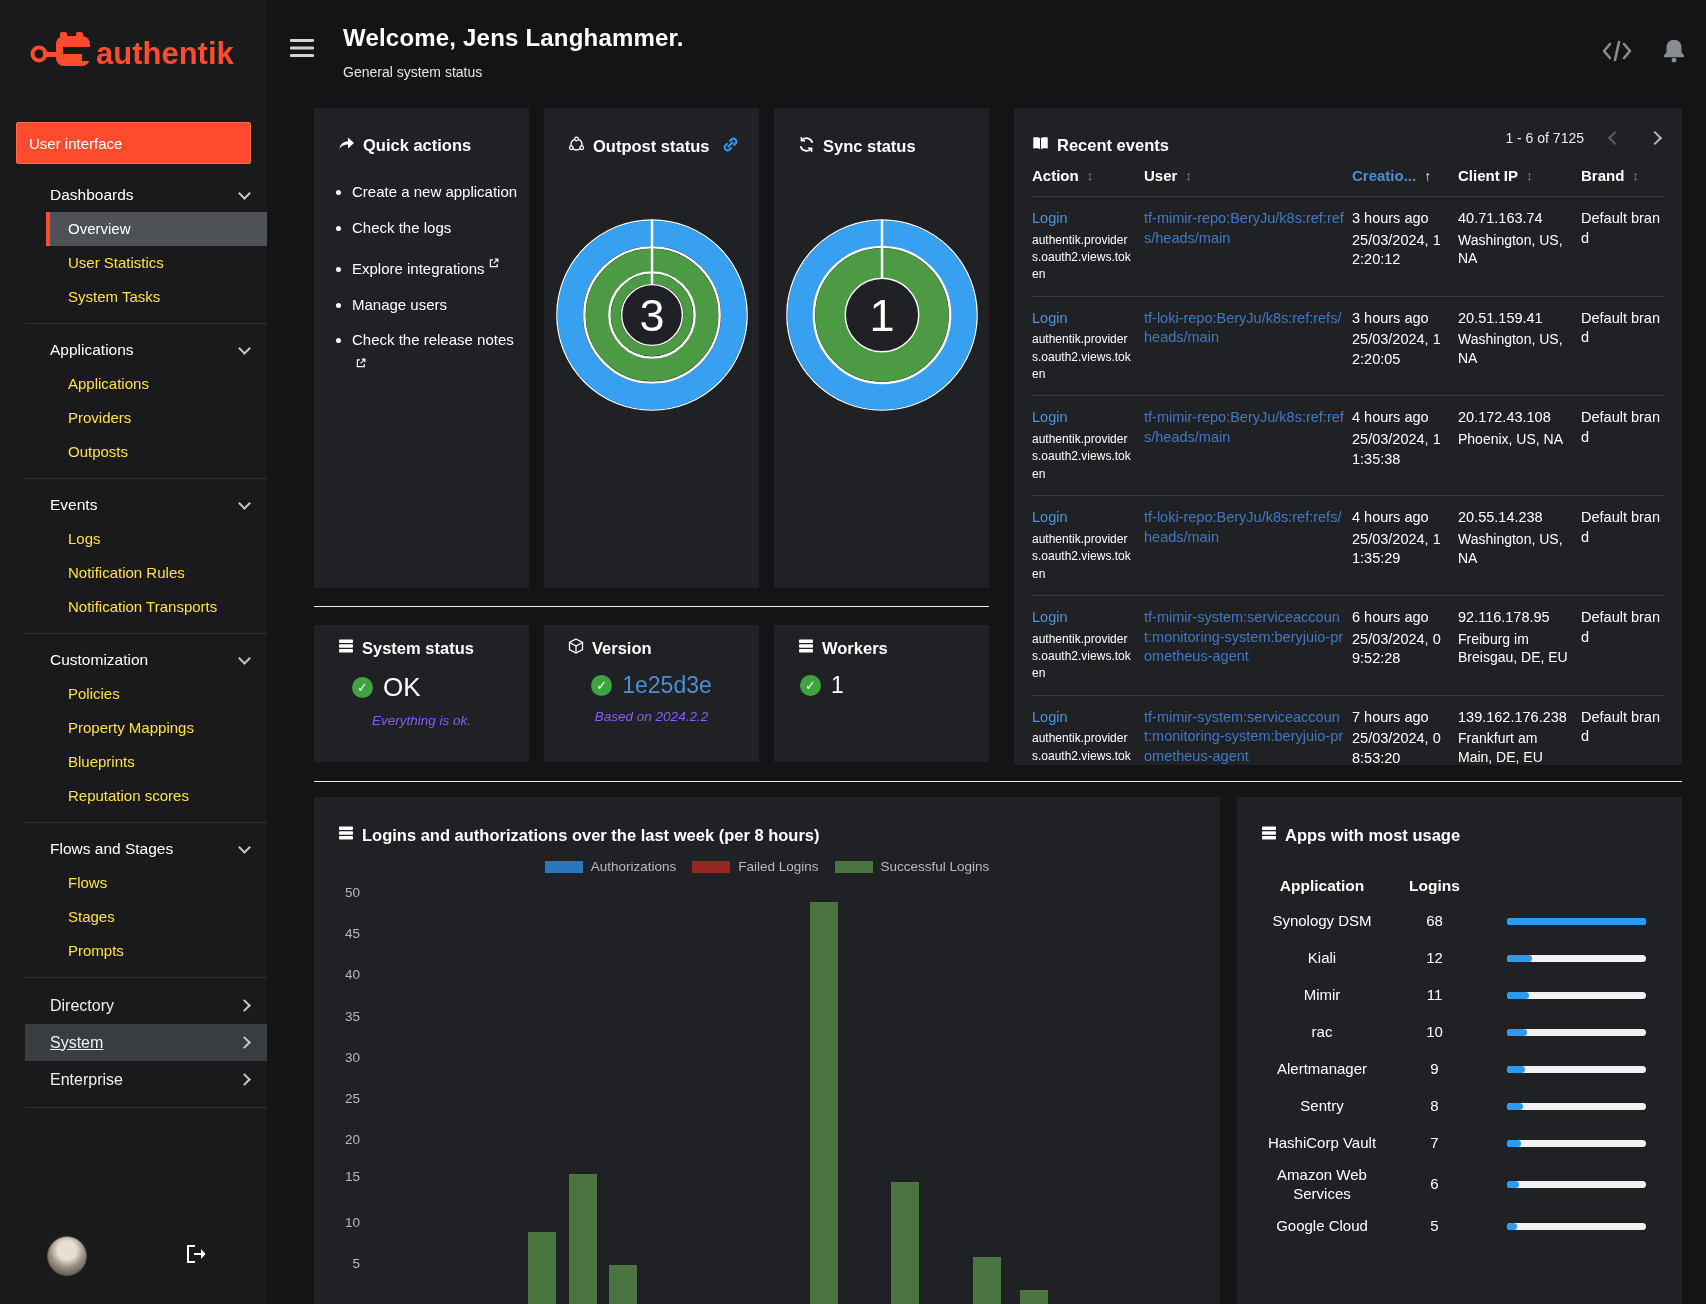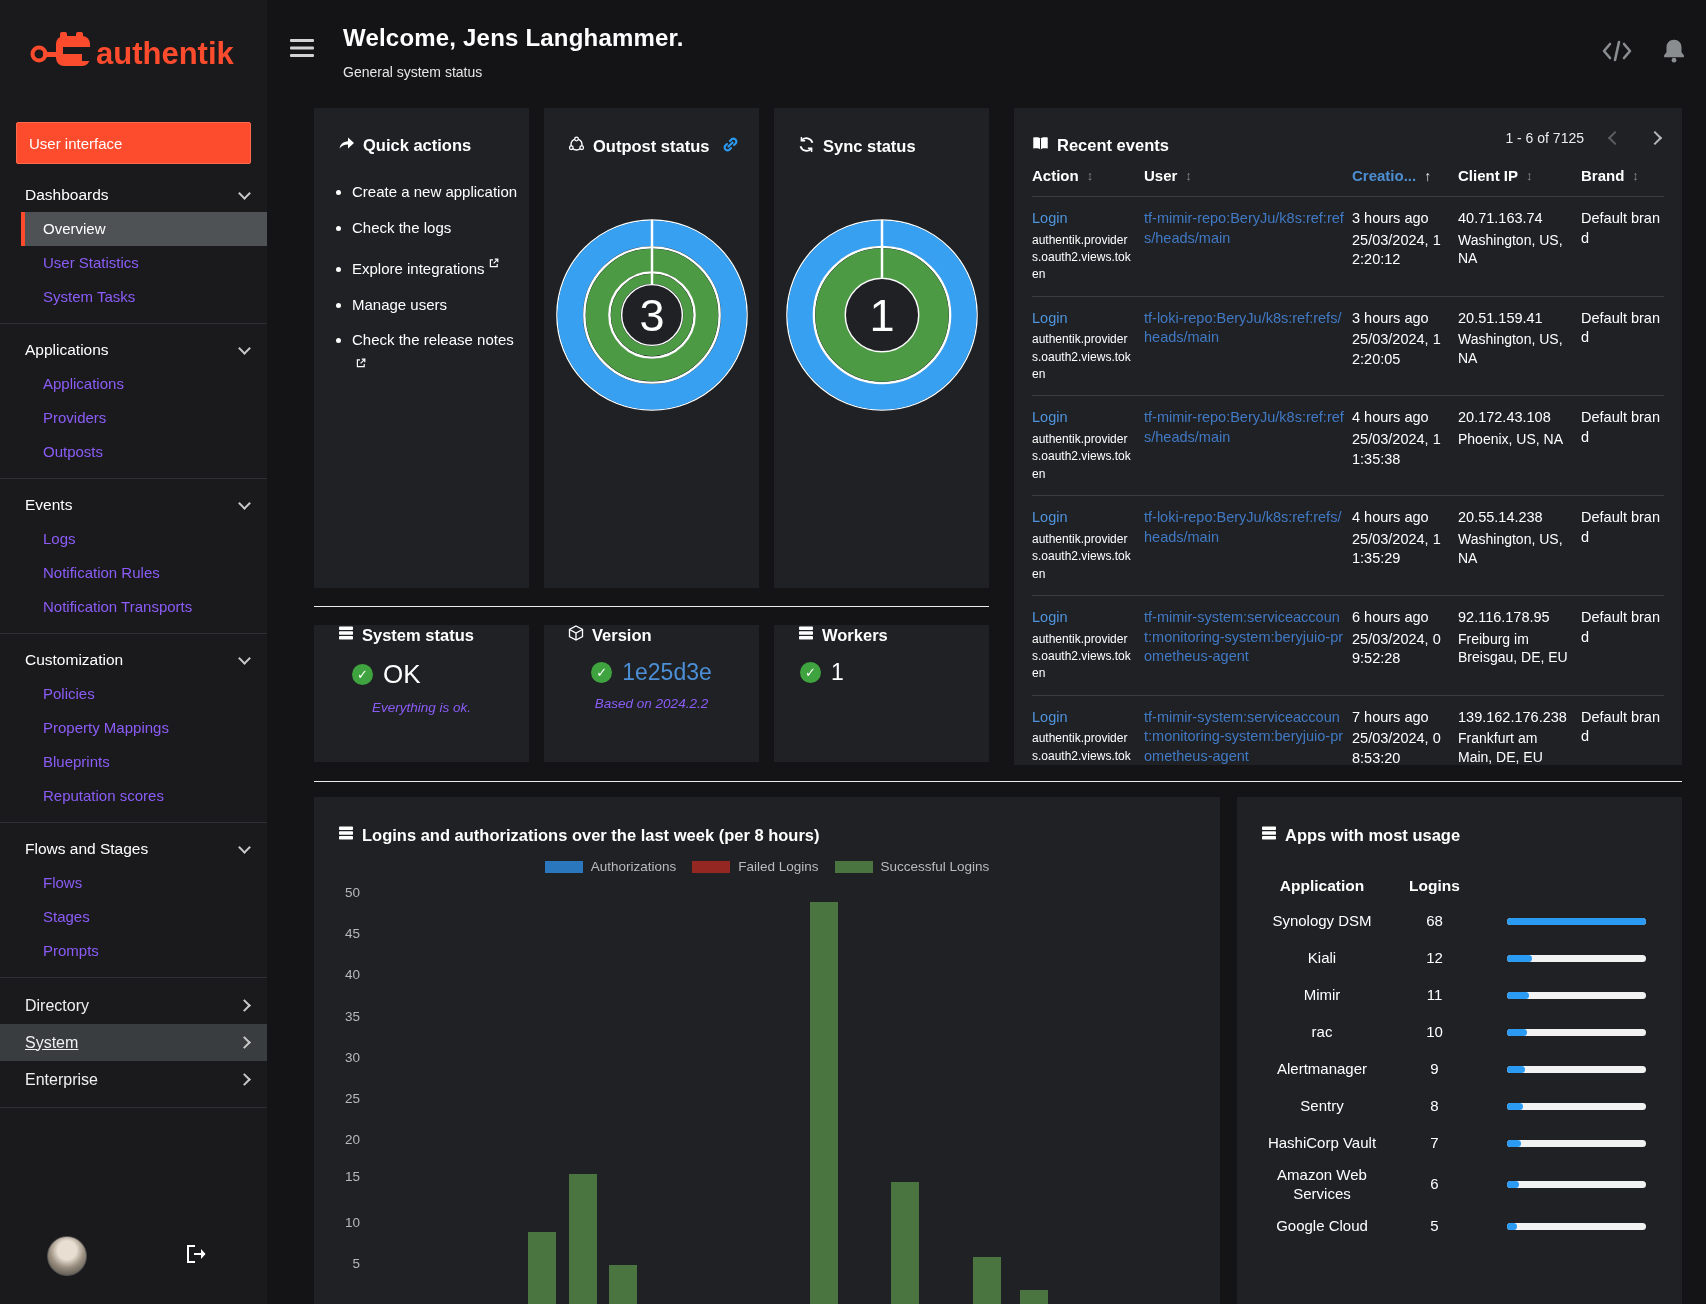--- a/index.html
+++ b/index.html
@@ -3,23 +3,23 @@
 <meta charset="utf-8">
 <style>
   html,body{margin:0;padding:0;width:1706px;height:1304px;overflow:hidden;background:#141416;
     font-family:"Liberation Sans","DejaVu Sans",sans-serif;color:#fff;}
   .app{display:flex;width:1706px;height:1304px;}
   
   .sidebar{width:267px;min-width:267px;background:#1a1a1d;display:flex;flex-direction:column;height:100%;}
   .logo-area{padding:28px 0 0 30px;height:82px;}
   .ui-btn{margin:12px 16px 14px 16px;height:40px;background:#fd4b2d;color:#fff;font-size:15px;
     display:flex;align-items:center;padding:0 12px;border:1px solid #ff6a4f;border-radius:2px;cursor:pointer;}
-  .nav{flex:1;overflow:hidden;}
+  .nav{flex:1;overflow:hidden;margin-left:25px;}
   .nav-head{display:flex;align-items:center;justify-content:space-between;padding:7px 18px 7px 25px;height:20px;font-size:15.5px;color:#fff;cursor:pointer;}
-  .nav-item{margin-left:21px;padding:7px 16px 7px 22px;font-size:15px;color:#8b5cf6;height:20px;line-height:20px;cursor:pointer;}
+  .nav-item{margin-left:21px;padding:7px 16px 7px 22px;font-size:15px;color:#fde047;height:20px;line-height:20px;cursor:pointer;}
   .nav-item.active{background:#4f5254;border-left:4px solid #fd4b2d;padding-left:18px;color:#fff;}
   .nav-link{display:flex;align-items:center;justify-content:space-between;padding:0 18px 0 25px;height:37px;font-size:16px;color:#f0f0f0;cursor:pointer;}
   .nav-link.hl{background:#3a3d40;text-decoration:underline;}
   .nav-divider{border-top:1px solid #2e3033;margin:9px 0;}
   .chev{width:7px;height:7px;border-right:2px solid #c8c8c8;border-bottom:2px solid #c8c8c8;display:inline-block;}
   .chev-down{transform:rotate(45deg);margin-top:-3px;}
   .chev-right{transform:rotate(-45deg);}
   .side-bottom{margin-top:auto;display:flex;align-items:center;padding:16px 0 28px 0;}
   .avatar{width:38px;height:38px;border-radius:50%;margin-left:47px;
     background:radial-gradient(circle at 50% 35%,#e8dfd2 0 30%,#9a8f80 55%,#3c3a36 100%);border:1px solid #555;}
@@ -39,21 +39,21 @@
   .card{background:#1f2124;box-sizing:border-box;}
   .card-row{display:flex;gap:15px;}
   .card-sm{width:220px;height:480px;}
   .card-title{display:flex;align-items:center;gap:8px;padding:28px 12px 0 24px;font-size:16.5px;font-weight:700;}
   .qa-list{margin:26px 9px 0 0;padding-left:38px;font-size:15px;line-height:1.5;}
   .qa-list li{margin-bottom:13px;cursor:pointer;}
   .ext{margin-left:4px;vertical-align:super;}
   .donut-wrap{display:flex;justify-content:center;margin-top:60px;}
   .divider{border:none;border-top:1px solid #ececec;margin:18px 0;}
   .card-row2{display:flex;gap:15px;}
-  .card-st{width:247px;height:137px;padding-top:0;}
+  .card-st{width:247px;height:137px;padding-top:13px;}
   .card-st .card-title{padding-top:0;}
   .stat-line{display:flex;align-items:center;gap:10px;margin-top:14px;font-size:26px;font-weight:500;}
   .stat-sys{padding-left:38px;}
   .stat-ver{justify-content:center;font-size:23px;}
   .stat-wrk{padding-left:26px;font-size:23px;}
   .stat-sub{text-align:center;font-size:13.5px;color:#8b5cf6;margin-top:10px;font-style:italic;}
   .blue-text{color:#4c8fd6;cursor:pointer;}
   .check{width:21px;height:21px;min-width:21px;border-radius:50%;background:#3fa33f;display:inline-flex;align-items:center;justify-content:center;font-size:13px;font-weight:700;color:#fff;}
   
   .events-card{flex:1;height:657px;display:flex;flex-direction:column;padding:0 18px;overflow:hidden;}

